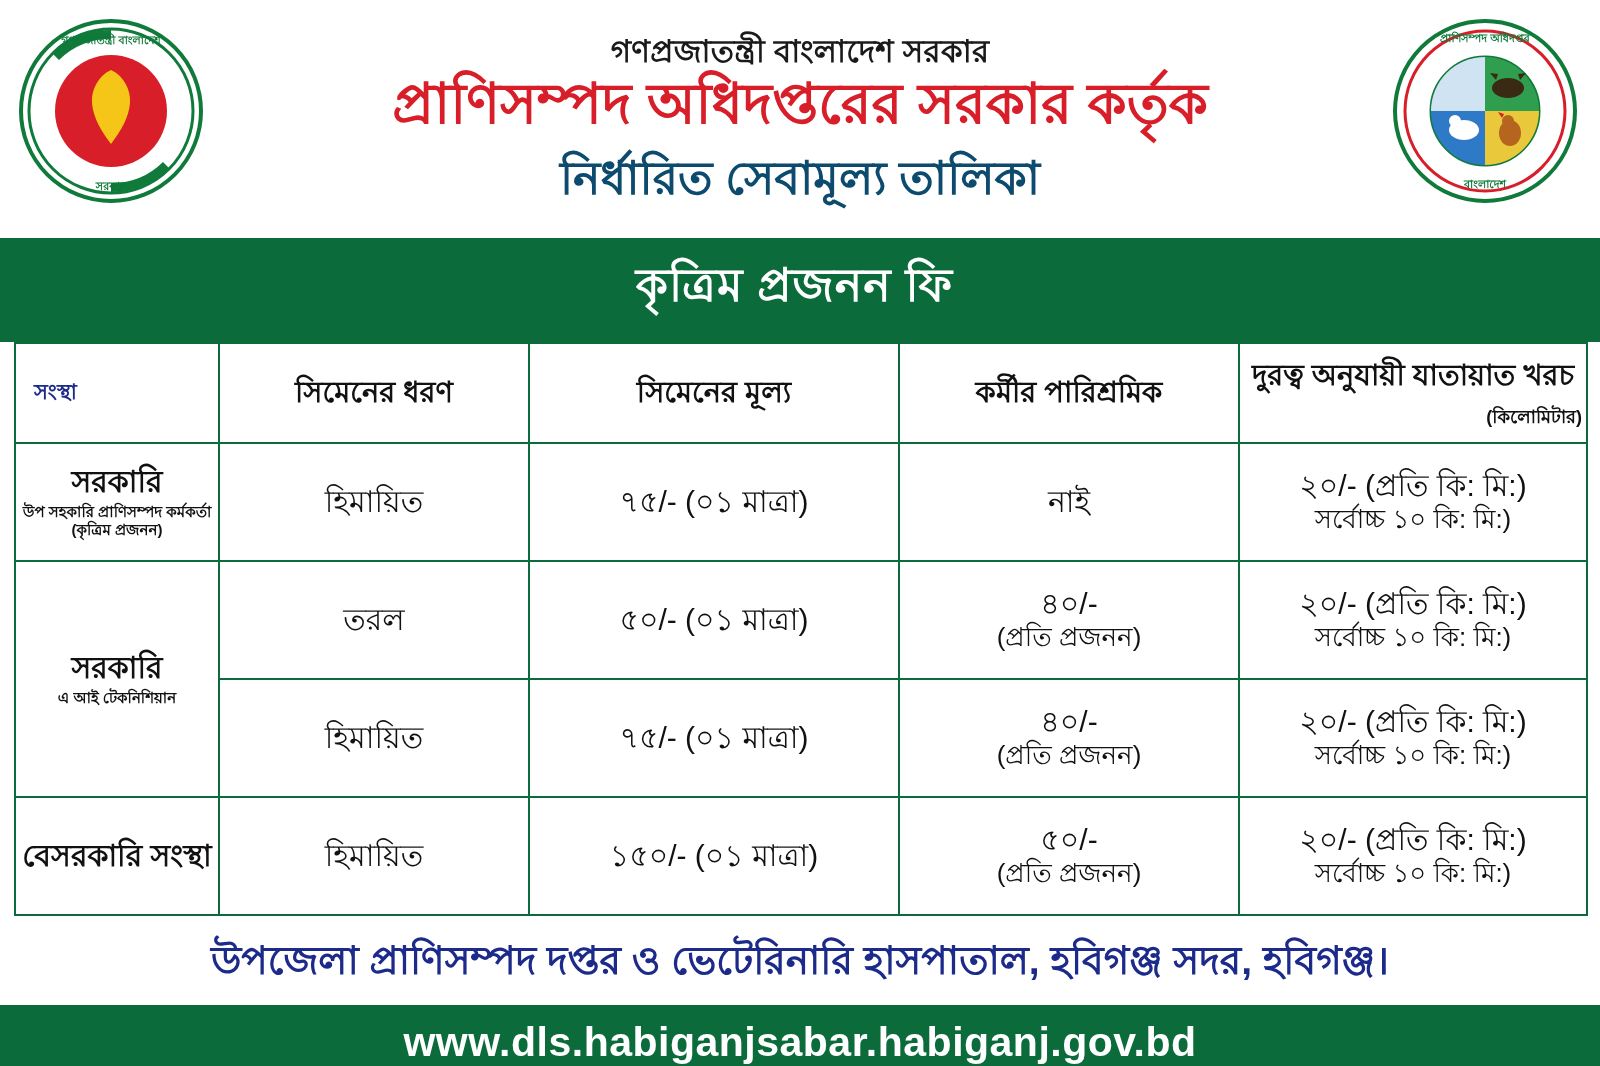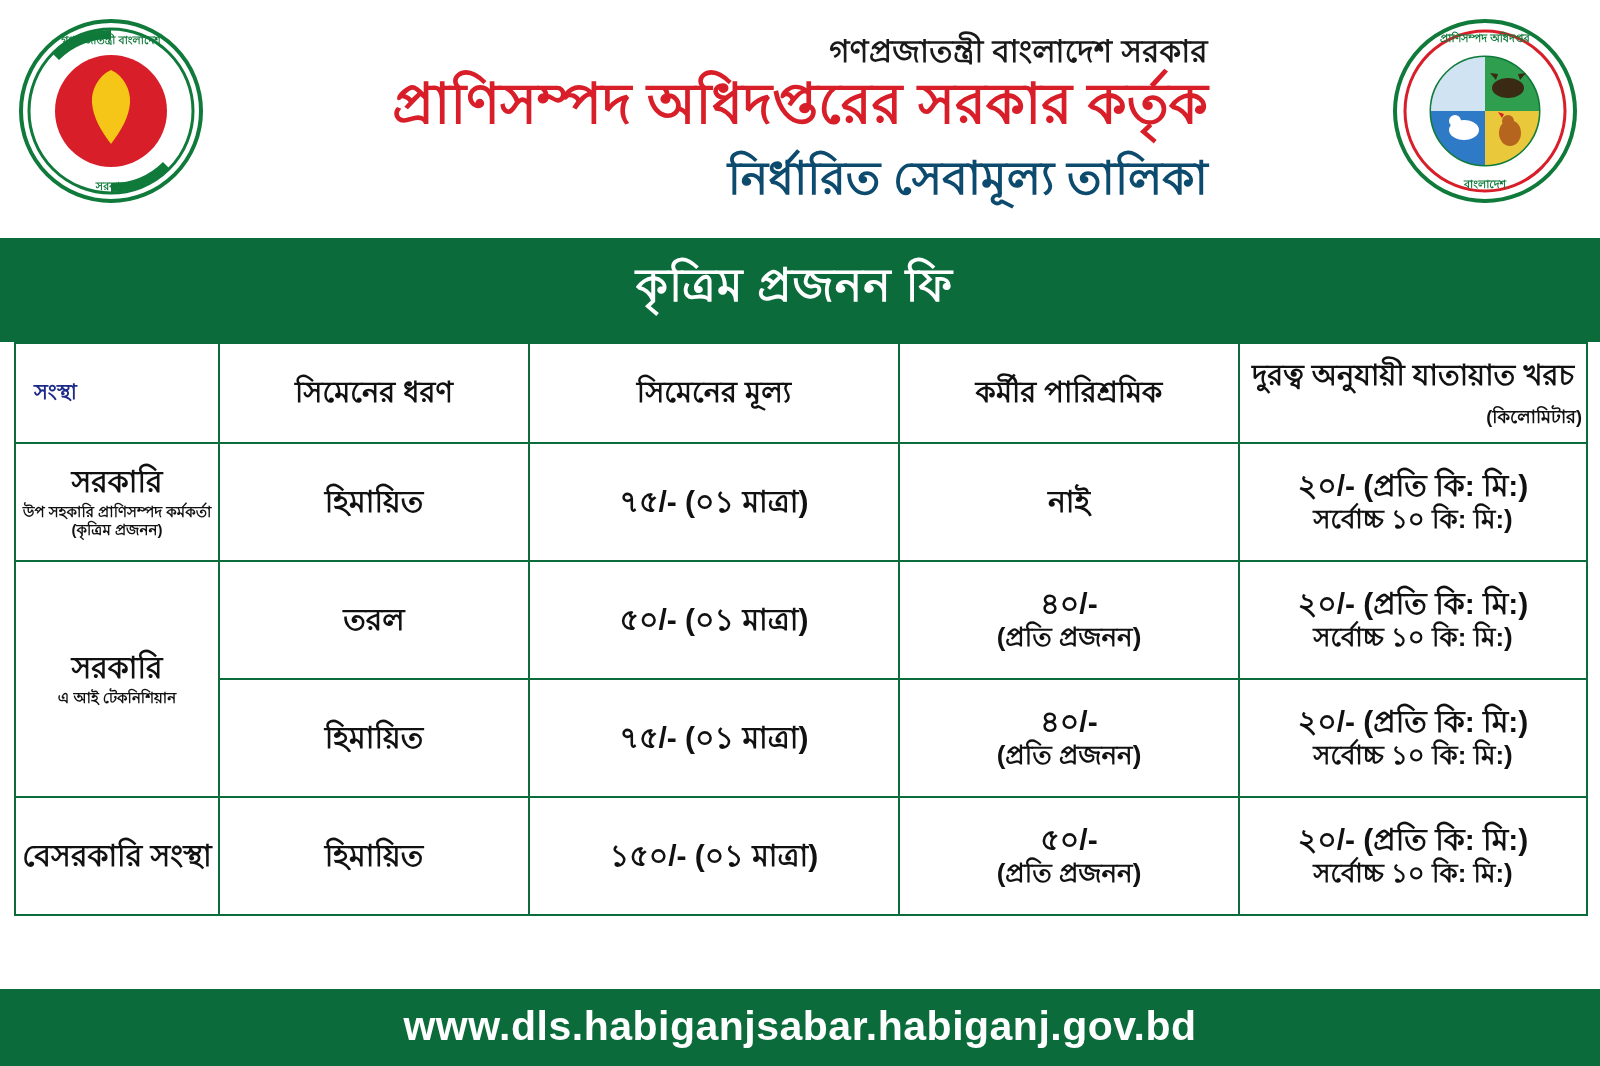--- a/index.html
+++ b/index.html
@@ -28,21 +28,21 @@
   
   .header {
     height: 238px;
     position: relative;
     display: flex;
     align-items: center;
     justify-content: center;
     flex: 0 0 auto;
   }
   .header-text {
-    text-align: right;
+    text-align: center;
     line-height: 1.05;
     padding: 0 220px;
   }
   .gov-line {
     font-size: 31px;
     color: #1a1a1a;
     font-weight: 700;
     letter-spacing: 0.3px;
     margin-bottom: 6px;
   }
@@ -132,21 +132,21 @@
   td.org .org-sub {
     display: block;
     color: #111;
     font-size: 15px;
     font-weight: 700;
     margin-top: 3px;
     line-height: 1.2;
   }
   td.cell {
     font-size: 30px;
-    font-weight: 700;
+    font-weight: 400;
     line-height: 1.2;
     border-radius: 14px;
   }
   td.cell .line2 {
     display: block;
     font-size: 26px;
   }
   tr.r1 td, tr.r2 td, tr.r3 td, tr.r4 td { height: 104px; }
 
   
@@ -329,15 +329,16 @@
           </td>
           <td class="cell">
             <span>২০/- (প্রতি কি: মি:)</span>
             <span class="line2">সর্বোচ্চ ১০ কি: মি:)</span>
           </td>
         </tr>
       </tbody>
     </table>
   </div>
 
+  <div class="office-line">উপজেলা প্রাণিসম্পদ দপ্তর ও ভেটেরিনারি হাসপাতাল, হবিগঞ্জ সদর, হবিগঞ্জ।</div>
   <div class="url-bar">www.dls.habiganjsabar.habiganj.gov.bd</div>
 
 </div>
 
 </body></html>

